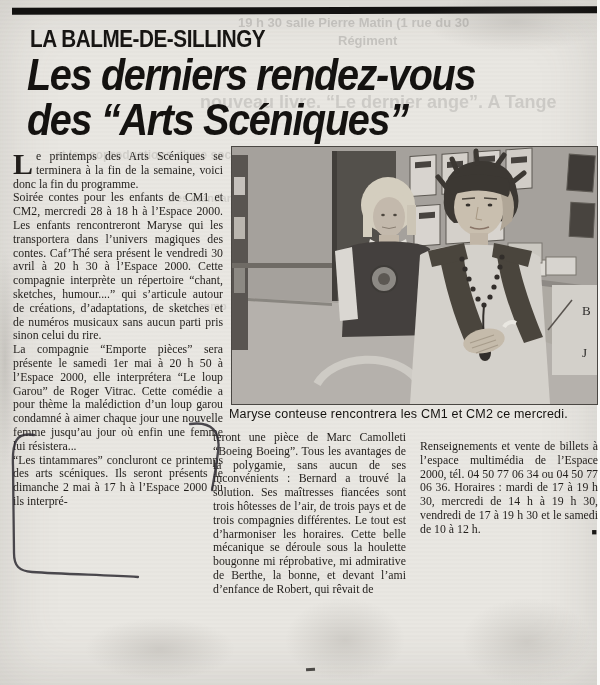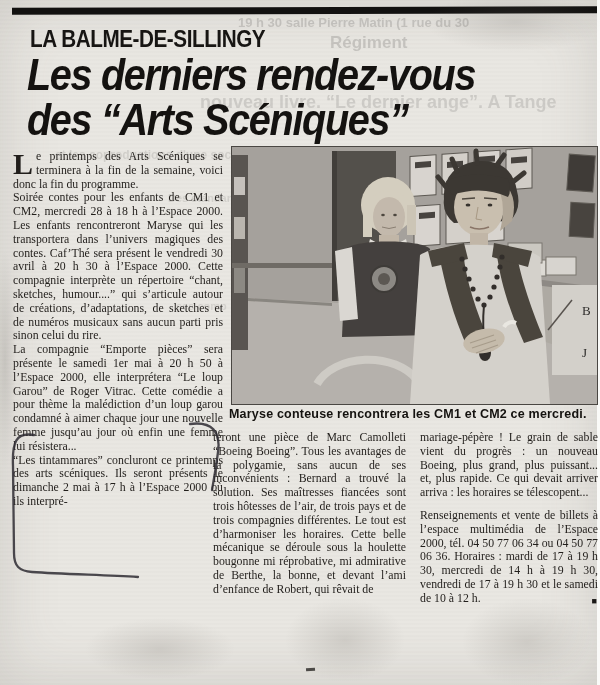--- a/index.html
+++ b/index.html
@@ -9,21 +9,21 @@
     background-image:repeating-linear-gradient(0deg, rgba(0,0,0,.012) 0 2px, transparent 2px 4px);
     font-family:"Liberation Serif", serif;color:#201d1a;
     box-shadow:inset 0 0 60px rgba(90,85,78,.18);
   }
   .edge-right{position:absolute;right:0;top:0;width:3px;height:685px;background:#fafaf8;}
   .top-rule{position:absolute;left:12px;top:7px;width:585px;height:7px;background:#121110;transform:rotate(-.15deg);}
   
   .ghost{position:absolute;font-family:"Liberation Sans",sans-serif;font-weight:bold;
          color:#8f8d8a;opacity:.38;filter:blur(.5px);white-space:nowrap;z-index:1;}
   .g-top1{left:238px;top:15px;font-size:13px;}
-  .g-top2{left:330px;top:33px;font-size:17px;}
+  .g-top2{left:338px;top:33px;font-size:13px;}
   .g-top3{left:200px;top:92px;font-size:18px;opacity:.3;}
   .g-top4{left:55px;top:148px;font-size:12px;opacity:.26;}
   .g-gut1{left:168px;top:192px;font-size:11px;opacity:.24;}
   .g-gut2{left:176px;top:300px;font-size:11px;opacity:.22;}
   
   .kicker{position:absolute;left:30px;top:26px;font-family:"Liberation Sans",sans-serif;
           font-weight:bold;font-size:23px;letter-spacing:-.5px;color:#171513;
           transform:scaleX(.9);transform-origin:left top;white-space:nowrap;z-index:2;}
   .headline{position:absolute;left:27px;top:52px;margin:0;z-index:2;
             font-family:"Liberation Sans",sans-serif;font-weight:bold;color:#141210;font-style:italic;}
@@ -36,21 +36,21 @@
   .col-left{left:13px;top:150px;width:210px;height:462px;}
   .col-mid{left:213px;top:431px;width:193px;height:182px;}
   .col-right{left:420px;top:431px;width:178px;height:182px;}
   .dropcap{float:left;font-weight:bold;font-size:30px;line-height:25px;padding:1px 3px 0 0;}
   .bold-par{font-weight:normal;margin-top:9px !important;position:relative;}
   .end-mark{position:absolute;right:1px;bottom:0;font-size:9px;line-height:9px;color:#1a1816;}
   
   .photo{position:absolute;left:232px;top:147px;width:365px;height:257px;z-index:2;
          outline:1px solid #4a4743;background:#a7a39d;}
   .caption{position:absolute;left:229px;top:407px;width:365px;z-index:2;
-           font-family:"Liberation Sans",sans-serif;font-weight:bold;font-size:12.5px;
+           font-family:"Liberation Sans",sans-serif;font-weight:normal;font-size:12.5px;
            letter-spacing:.2px;color:#14120f;}
   
   .pen{position:absolute;left:0;top:0;width:600px;height:685px;z-index:3;pointer-events:none;}
   
   .smudge{position:absolute;border-radius:50%;z-index:1;
           background:radial-gradient(closest-side, rgba(110,105,98,.20), rgba(110,105,98,0));}
   .s1{left:85px;top:618px;width:150px;height:62px;}
   .s2{left:285px;top:598px;width:120px;height:84px;}
   .s3{left:462px;top:598px;width:130px;height:88px;}
   .s4{left:-6px;top:250px;width:22px;height:220px;}
@@ -199,21 +199,20 @@
     <rect x="0" y="0" width="365" height="257" fill="#8f8b85" opacity="0.05"></rect>
   </svg>
 
   <div class="caption">Maryse conteuse rencontrera les CM1 et CM2 ce mercredi.</div>
 
   <div class="col col-mid">
     <p>teront une pièce de Marc Camolleti “Boeing Boeing”. Tous les avantages de la polygamie, sans aucun de ses inconvénients : Bernard a trouvé la solution. Ses maîtresses fiancées sont trois hôtesses de l’air, de trois pays et de trois compagnies différentes. Le tout est d’harmoniser les horaires. Cette belle mécanique se déroule sous la houlette bougonne mi réprobative, mi admirative de Berthe, la bonne, et devant l’ami d’enfance de Robert, qui rêvait de</p>
   </div>
 
   <div class="col col-right">
-    <p>mariage-pépère ! Le grain de sable vient du progrès : un nouveau Boeing, plus grand, plus puissant... et, plus rapide. Ce qui devait arriver arriva : les horaires se télescopent...</p>
     <p class="bold-par"><span>Renseignements et vente de billets à l’espace multimédia de l’Espace 2000, tél. 04 50 77 06 34 ou 04 50 77 06 36. Horaires : mardi de 17 à 19 h 30, mercredi de 14 h à 19 h 30, vendredi de 17 à 19 h 30 et le samedi de 10 à 12 h.</span><span class="end-mark">■</span></p>
   </div>
 
   <svg class="pen" viewBox="0 0 600 685">
     <path d="M34 435 C16 432 12 442 13 466 L14 553 C14 566 19 571 32 572 C62 574 102 575 138 577" fill="none" stroke="#2e2c33" stroke-width="2.3" stroke-linecap="round" opacity=".85"></path>
     <path d="M190 424 C212 421 221 432 218 452 C216 468 214 478 212 490" fill="none" stroke="#2e2c33" stroke-width="2.3" stroke-linecap="round" opacity=".85"></path>
   </svg>
 
   <div class="smudge s1"></div>
   <div class="smudge s2"></div>

